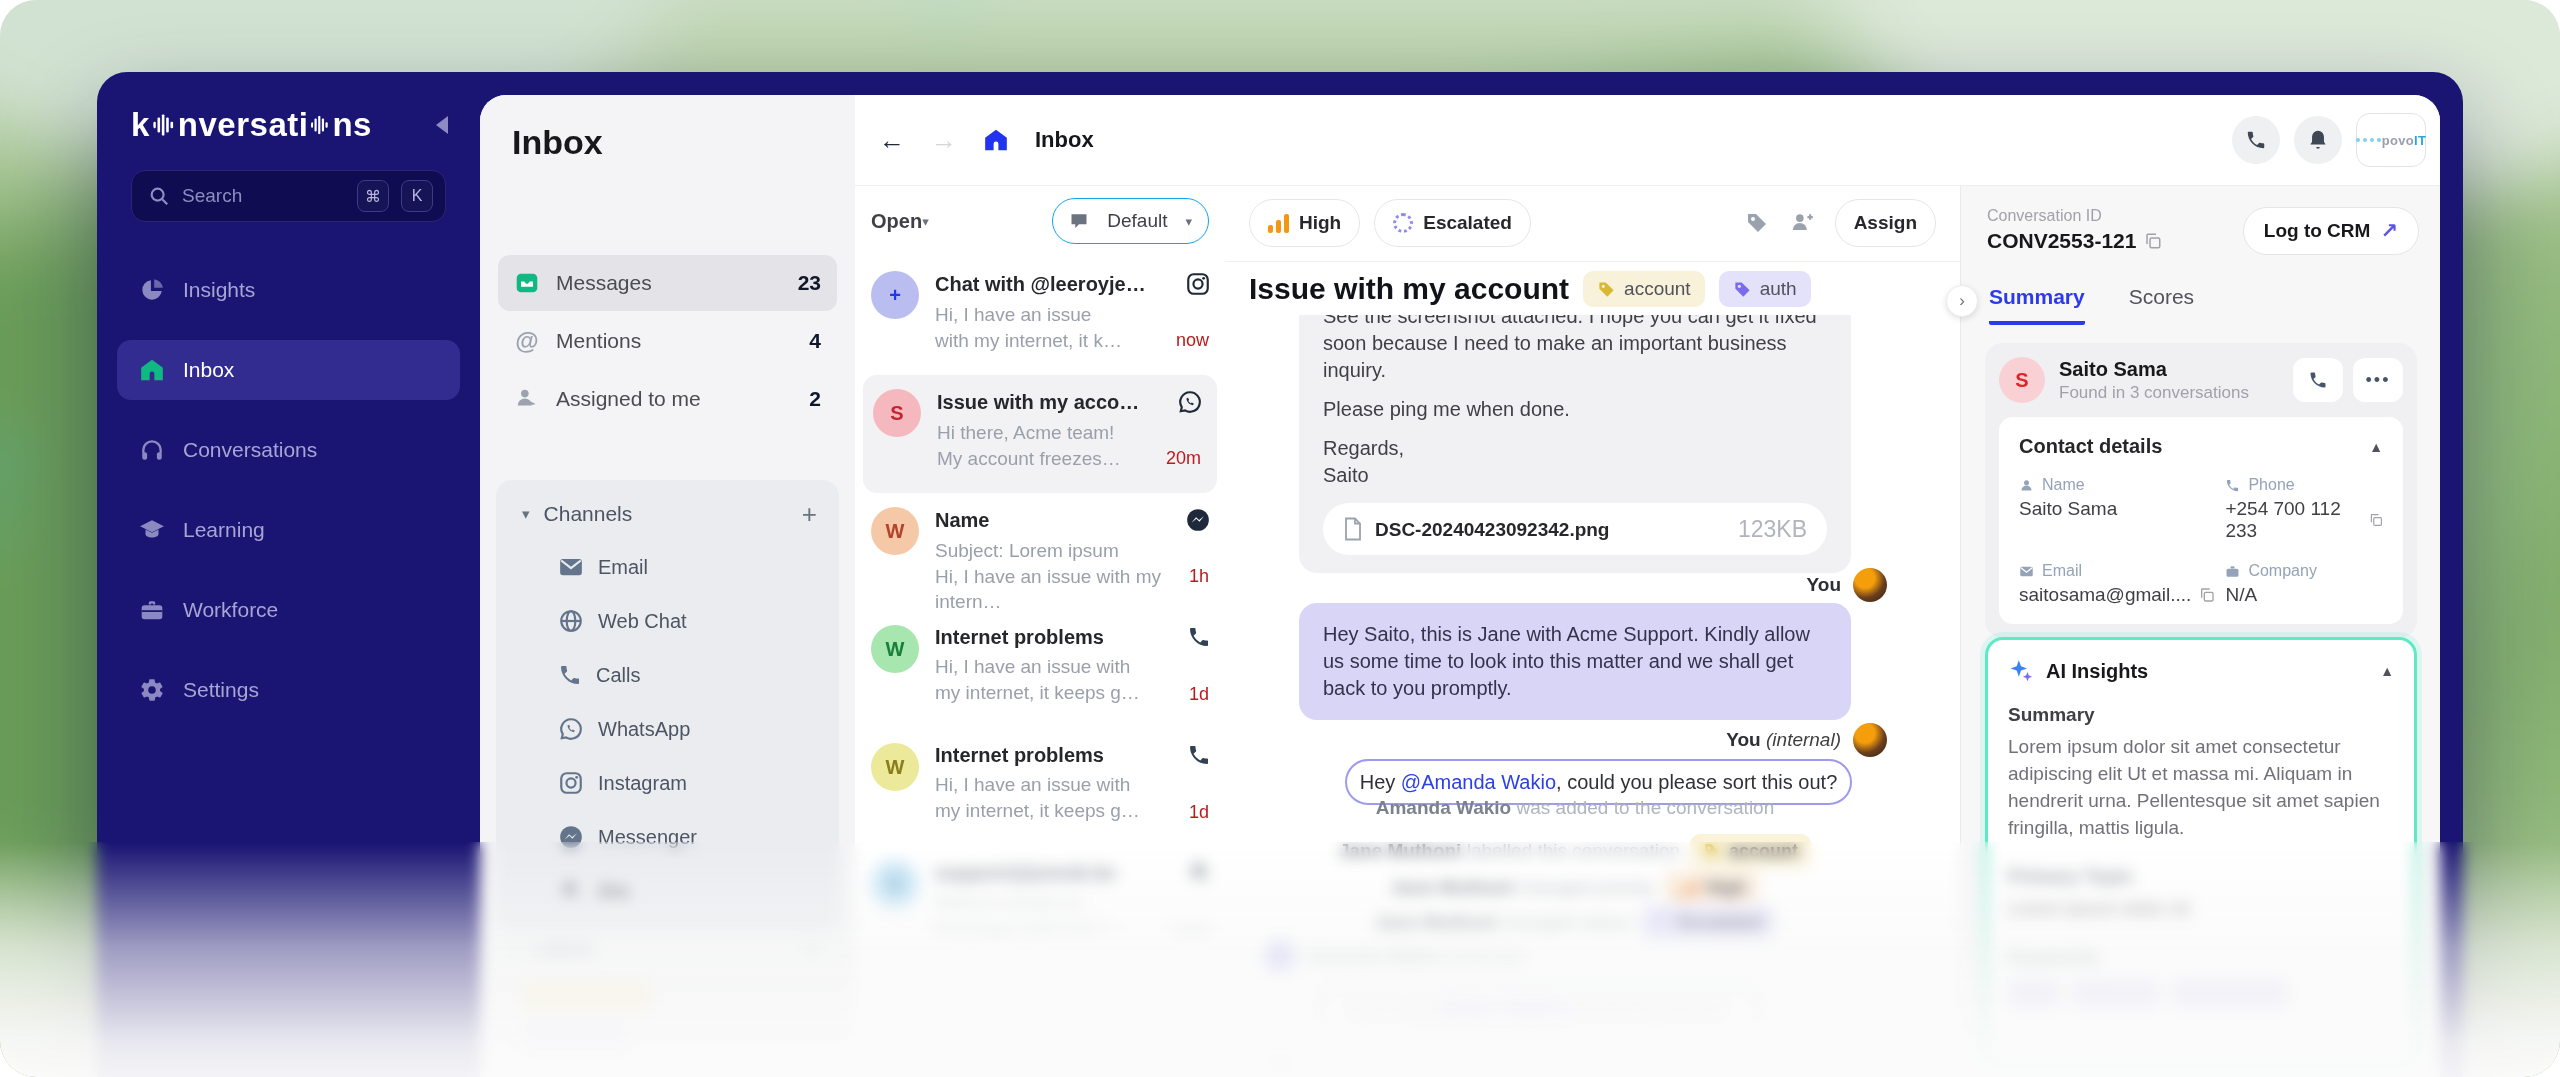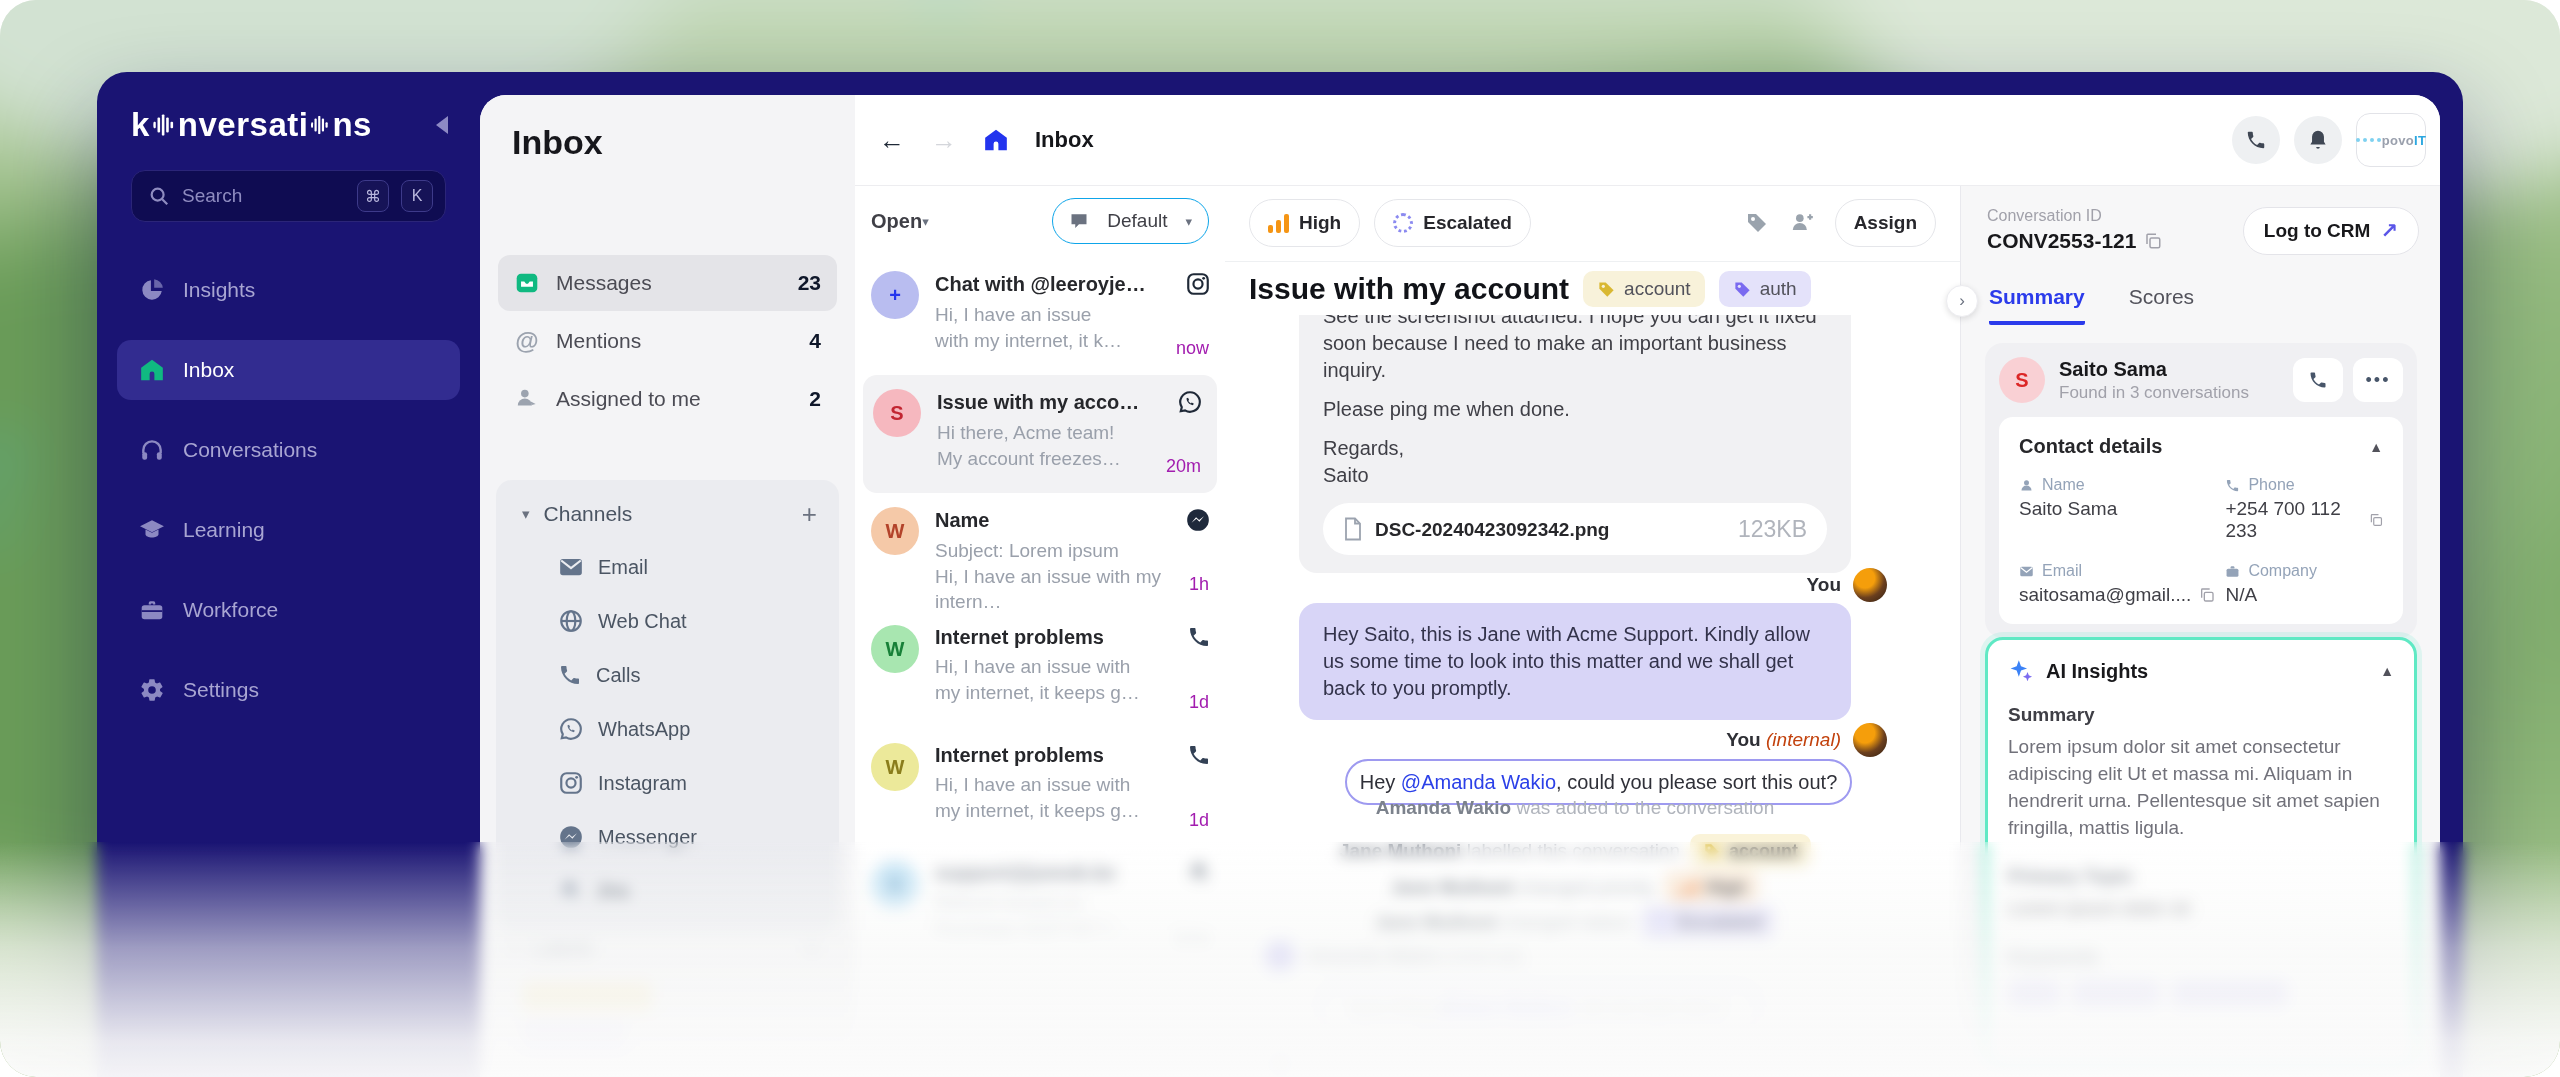--- a/index.html
+++ b/index.html
@@ -74,21 +74,21 @@
   .default-pill{margin-left:auto;height:44px;border:1px solid #0ea5e9;border-radius:999px;display:flex;align-items:center;gap:18px;padding:0 16px;font-size:19px;color:#3f3f46;}
   .conv{position:relative;height:118px;}
   .conv.sel{margin:0 8px;border-radius:14px;background:#f2f2f4;}
   .conv .av{position:absolute;left:16px;top:14px;width:48px;height:48px;border-radius:50%;display:flex;align-items:center;justify-content:center;font-size:20px;font-weight:bold;}
   .conv.sel .av{left:10px;}
   .conv .body{position:absolute;left:80px;top:14px;right:14px;}
   .conv.sel .body{left:74px;}
   .conv .trow{display:flex;align-items:center;gap:8px;}
   .conv .ttl{flex:1;font-size:20px;font-weight:bold;color:#26272b;white-space:nowrap;overflow:hidden;}
   .conv .prev{font-size:19px;color:#9aa0ab;line-height:1.35;margin-top:5px;width:230px;}
-  .conv .time{position:absolute;right:16px;bottom:16px;font-size:18px;color:#a21caf;text-align:right;}
+  .conv .time{position:absolute;right:16px;bottom:24px;font-size:18px;color:#b91c1c;text-align:right;}
   .conv.blurred{filter:blur(2.5px);opacity:.8;}
   
   .main{position:absolute;left:745px;top:90px;width:735px;bottom:0;background:#fff;}
   .toolbar{position:absolute;left:0;top:0;width:100%;height:77px;background:#fff;display:flex;align-items:center;padding:0 24px;box-sizing:border-box;gap:14px;border-bottom:1px solid #eef0f2;z-index:4;}
   .pill{height:46px;border:1px solid #e5e6ea;border-radius:999px;background:#fff;display:flex;align-items:center;gap:10px;padding:0 18px;font-size:19px;font-weight:600;color:#27272c;}
   .bars{display:flex;align-items:flex-end;gap:3px;height:20px;}
   .bars i{width:5px;border-radius:2px;background:#f59514;display:block;}
   .dotted-circ{width:20px;height:20px;border:3px dotted #8b8af0;border-radius:50%;box-sizing:border-box;}
   .tb-right{margin-left:auto;display:flex;align-items:center;gap:20px;}
   .title-row{position:absolute;left:0;top:78px;width:100%;height:52px;background:#fff;z-index:3;display:flex;align-items:center;gap:14px;padding:0 24px;box-sizing:border-box;}
@@ -97,21 +97,21 @@
   .tag-chip.yellow{background:#f8f2da;}
   .tag-chip.purple{background:#e4e2fa;}
   .messages{position:absolute;inset:0;z-index:1;}
   .bub{position:absolute;border-radius:18px;padding:18px 24px;box-sizing:border-box;font-size:20px;line-height:27px;color:#3f3f46;}
   .bub.gray{background:#f1f1f3;left:74px;top:100px;width:552px;}
   .bub.lav{background:#d8d5f7;left:74px;top:418px;width:552px;color:#33334b;}
   .attach{margin-top:14px;height:52px;background:#fff;border-radius:999px;display:flex;align-items:center;gap:12px;padding:0 20px;}
   .attach .fname{font-size:19px;font-weight:600;color:#27272a;flex:1;}
   .attach .fsize{font-size:23px;color:#b0b4bc;}
   .you-row{position:absolute;left:74px;width:588px;display:flex;justify-content:flex-end;align-items:center;gap:12px;font-size:19px;color:#3f3f46;}
-  .you-row .in{color:#c2410c;font-style:italic;font-weight:normal;}
+  .you-row .in{color:#404040;font-style:italic;font-weight:normal;}
   .you-row b{font-weight:bold;color:#2e2f35;}
   .avatar-photo{width:34px;height:34px;border-radius:50%;background:radial-gradient(circle at 35% 30%,#f59e0b 0 30%,#6b3f1e 60%,#2c1d12 100%);}
   .bub.outline{position:absolute;left:120px;top:574px;width:507px;height:46px;border:2px solid #9e9af0;background:#fff;border-radius:999px;display:flex;align-items:center;justify-content:center;padding:0;font-size:20px;color:#2f3038;}
   .mention{color:#2b40e8;}
   .sys{position:absolute;left:0;width:700px;display:flex;justify-content:center;align-items:center;gap:10px;font-size:19px;color:#b0b4bc;}
   .sys b{color:#7c828c;font-weight:bold;}
   .sys-chip{height:34px;border-radius:10px;display:flex;align-items:center;gap:8px;padding:0 13px;font-size:18px;font-weight:600;color:#3f3f46;}
   .sys-chip.yellow{background:#faf3d9;}
   .sys-chip.orange{background:#fcecdb;}
   .sys-chip.lav{background:#e4e2fa;color:#4c4c70;}

